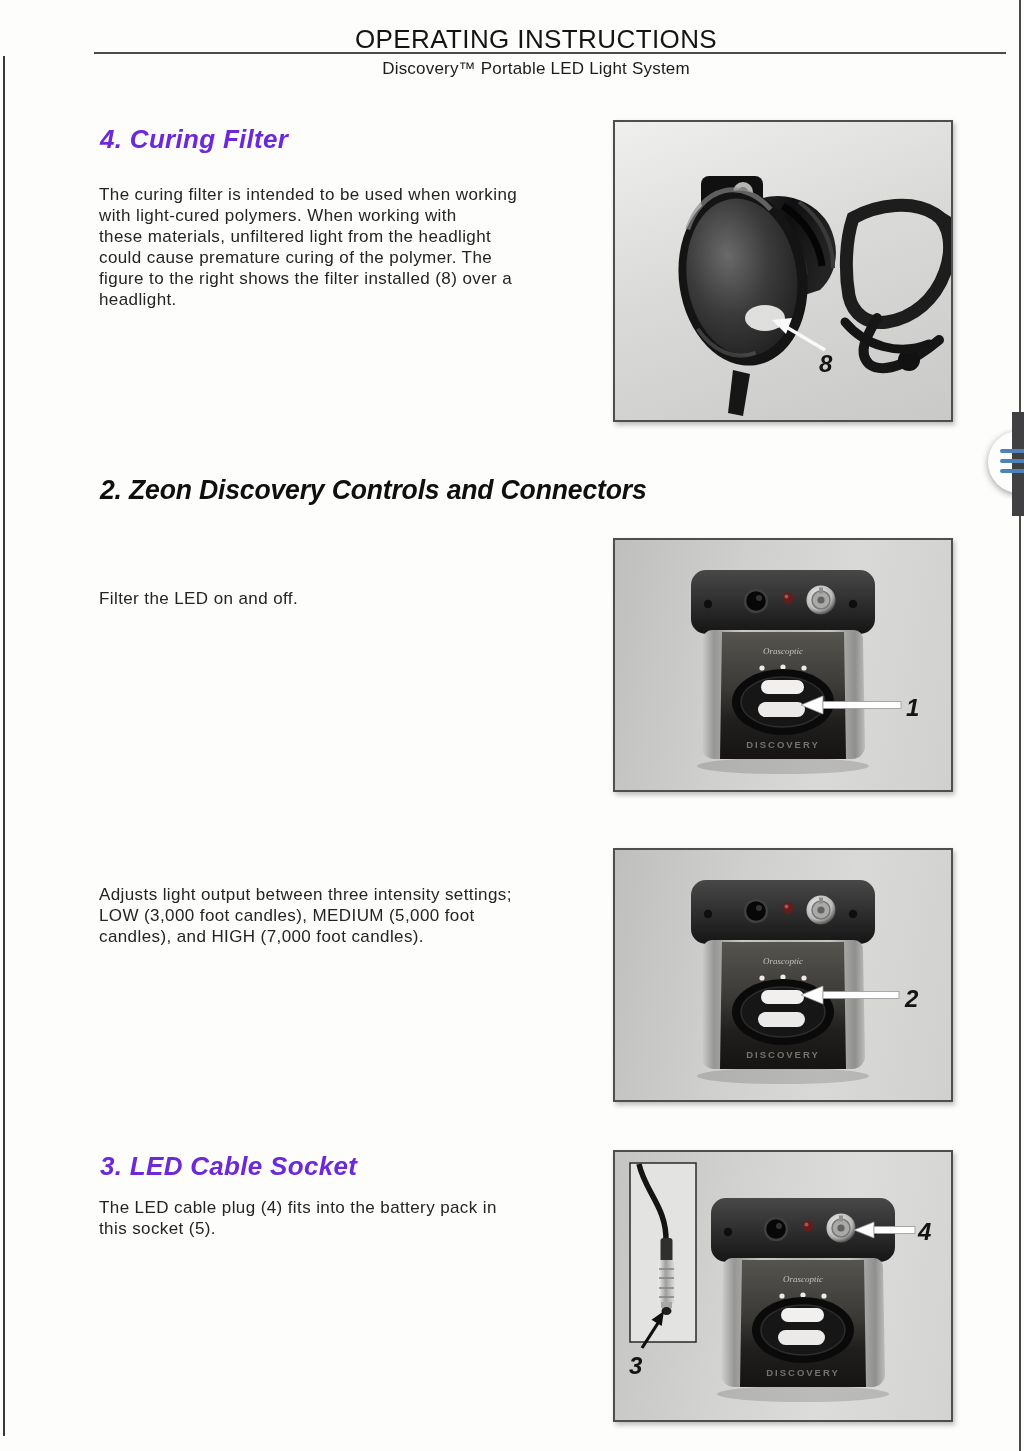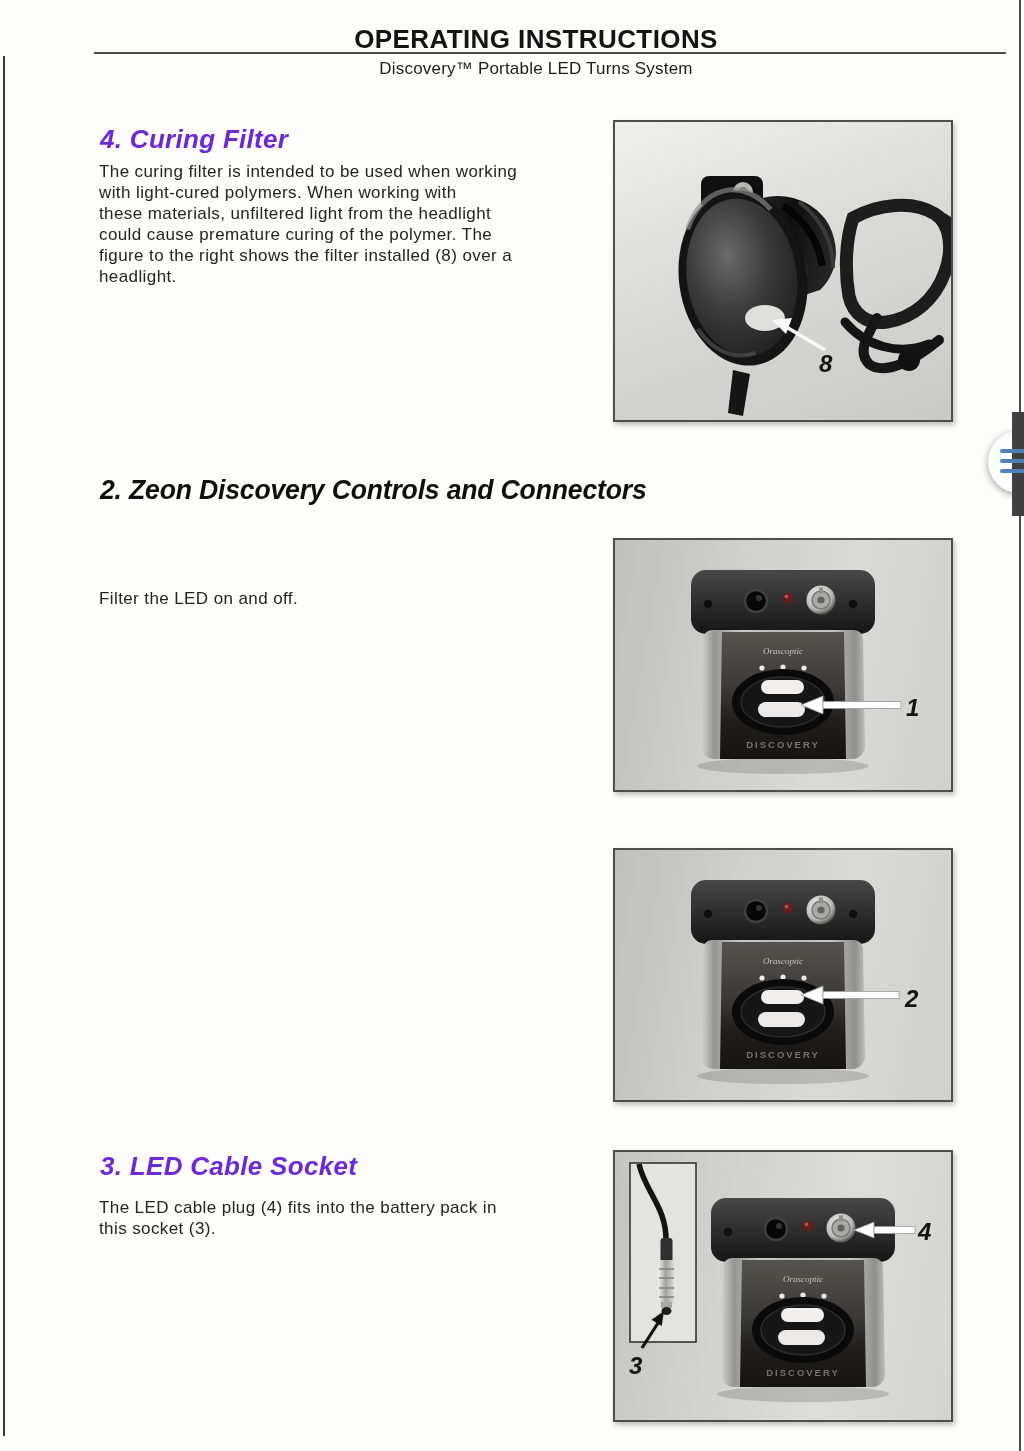--- a/index.html
+++ b/index.html
@@ -3,21 +3,21 @@
 <meta charset="utf-8">
 <style>
   html,body{margin:0;padding:0;}
   body{background:#ffffff;font-family:"Liberation Sans",sans-serif;}
   .page{position:relative;width:1024px;height:1451px;overflow:hidden;background:#fdfdfc;}
 
   .edge-left{position:absolute;left:3px;top:56px;width:2px;height:1380px;background:#383838;}
   .edge-right{position:absolute;left:1019px;top:0;width:2px;height:1451px;background:#4a4a4a;}
 
   .hdr-title{position:absolute;left:60px;top:24px;width:952px;text-align:center;
-    font-size:26px;font-weight:700;color:#141414;letter-spacing:.4px;}
+    font-size:26px;font-weight:400;color:#141414;letter-spacing:.4px;}
   .hdr-rule{position:absolute;left:94px;top:52px;width:912px;height:2px;background:#4c4c4c;}
   .hdr-sub{position:absolute;left:60px;top:59px;width:952px;text-align:center;
     font-size:17px;color:#1d1d1d;letter-spacing:.2px;}
 
   .h-sub{position:absolute;left:100px;margin:0;font-style:italic;font-weight:700;
     font-size:26px;color:#6d28d9;letter-spacing:.3px;}
   .h-chapter{position:absolute;left:100px;margin:0;font-style:italic;font-weight:700;
     font-size:28px;color:#0f0f0f;letter-spacing:-.2px;transform:scaleX(.95);transform-origin:left;}
   .body-text{position:absolute;left:99px;margin:0;font-size:17px;line-height:21px;
     color:#242424;letter-spacing:.4px;white-space:pre-line;}
@@ -121,24 +121,24 @@
         <text x="168" y="208" text-anchor="middle" font-family="Liberation Sans, sans-serif" font-weight="bold" font-size="9.5" letter-spacing="2" fill="#73726f" style="filter:blur(.3px)">DISCOVERY</text>
       </g>
     </defs>
   </svg>
 
   <div class="edge-left"></div>
   <div class="edge-right"></div>
 
   <div class="hdr-title">OPERATING INSTRUCTIONS</div>
   <div class="hdr-rule"></div>
-  <div class="hdr-sub">Discovery™ Portable LED Turns System</div>
+  <div class="hdr-sub">Discovery™ Portable LED Light System</div>
 
   <h2 class="h-sub" style="top:124px">4. Curing Filter</h2>
-  <p class="body-text" style="top:161px">The curing filter is intended to be used when working
+  <p class="body-text" style="top:184px">The curing filter is intended to be used when working
 with light-cured polymers.  When working with
 these materials, unfiltered light from the headlight
 could cause premature curing of the polymer.  The
 figure to the right shows the filter installed (8) over a
 headlight.</p>
 
   <div class="fig fig-photo1">
     <svg viewBox="0 0 336 298">
       <g>
         <path d="M238,96 C263,82 298,78 320,92 C336,102 338,128 330,150 C320,178 298,196 272,200 C252,203 238,192 234,174 C230,152 230,120 238,96 Z" fill="none" stroke="#1d1d1d" stroke-width="13"></path>
@@ -180,35 +180,38 @@
     <svg viewBox="0 0 336 250">
       <use href="#battery-pack"></use>
       <g>
         <polygon points="186,165 208,156 208,174" fill="#ffffff" stroke="#9a9a9a" stroke-width="0.8"></polygon>
         <rect x="208" y="161.5" width="78" height="7" fill="#ffffff" stroke="#9a9a9a" stroke-width="0.8"></rect>
       </g>
       <text class="co" x="291" y="176">1</text>
     </svg>
   </div>
 
+  <p class="body-text" style="top:884px">Adjusts light output between three intensity settings;
+LOW (3,000 foot candles), MEDIUM (5,000 foot
+candles), and HIGH (7,000 foot candles).</p>
 
   <div class="fig fig-photo3">
     <svg viewBox="0 0 336 250">
       <use href="#battery-pack"></use>
       <g>
         <polygon points="186,145 208,136 208,154" fill="#ffffff" stroke="#9a9a9a" stroke-width="0.8"></polygon>
         <rect x="208" y="141.5" width="76" height="7" fill="#ffffff" stroke="#9a9a9a" stroke-width="0.8"></rect>
       </g>
       <text class="co" x="290" y="157">2</text>
     </svg>
   </div>
 
   <h2 class="h-sub" style="top:1151px">3. LED Cable Socket</h2>
   <p class="body-text" style="top:1197px">The LED cable plug (4) fits into the battery pack in
-this socket (3).</p>
+this socket (5).</p>
 
   <div class="fig fig-photo4">
     <svg viewBox="0 0 336 268">
       <use href="#battery-pack" transform="translate(20,16)"></use>
       <g>
         <rect x="15" y="11" width="66" height="179" fill="#e3e3e1" stroke="#2a2a2a" stroke-width="1.5"></rect>
         <path d="M24,12 C30,40 52,55 51,90" fill="none" stroke="#141414" stroke-width="5.5"></path>
         <g>
           <rect x="45.5" y="86" width="12" height="24" rx="3" fill="#2f2f2f"></rect>
           <rect x="43.5" y="108" width="16" height="44" rx="3" fill="url(#gPlug)"></rect>

